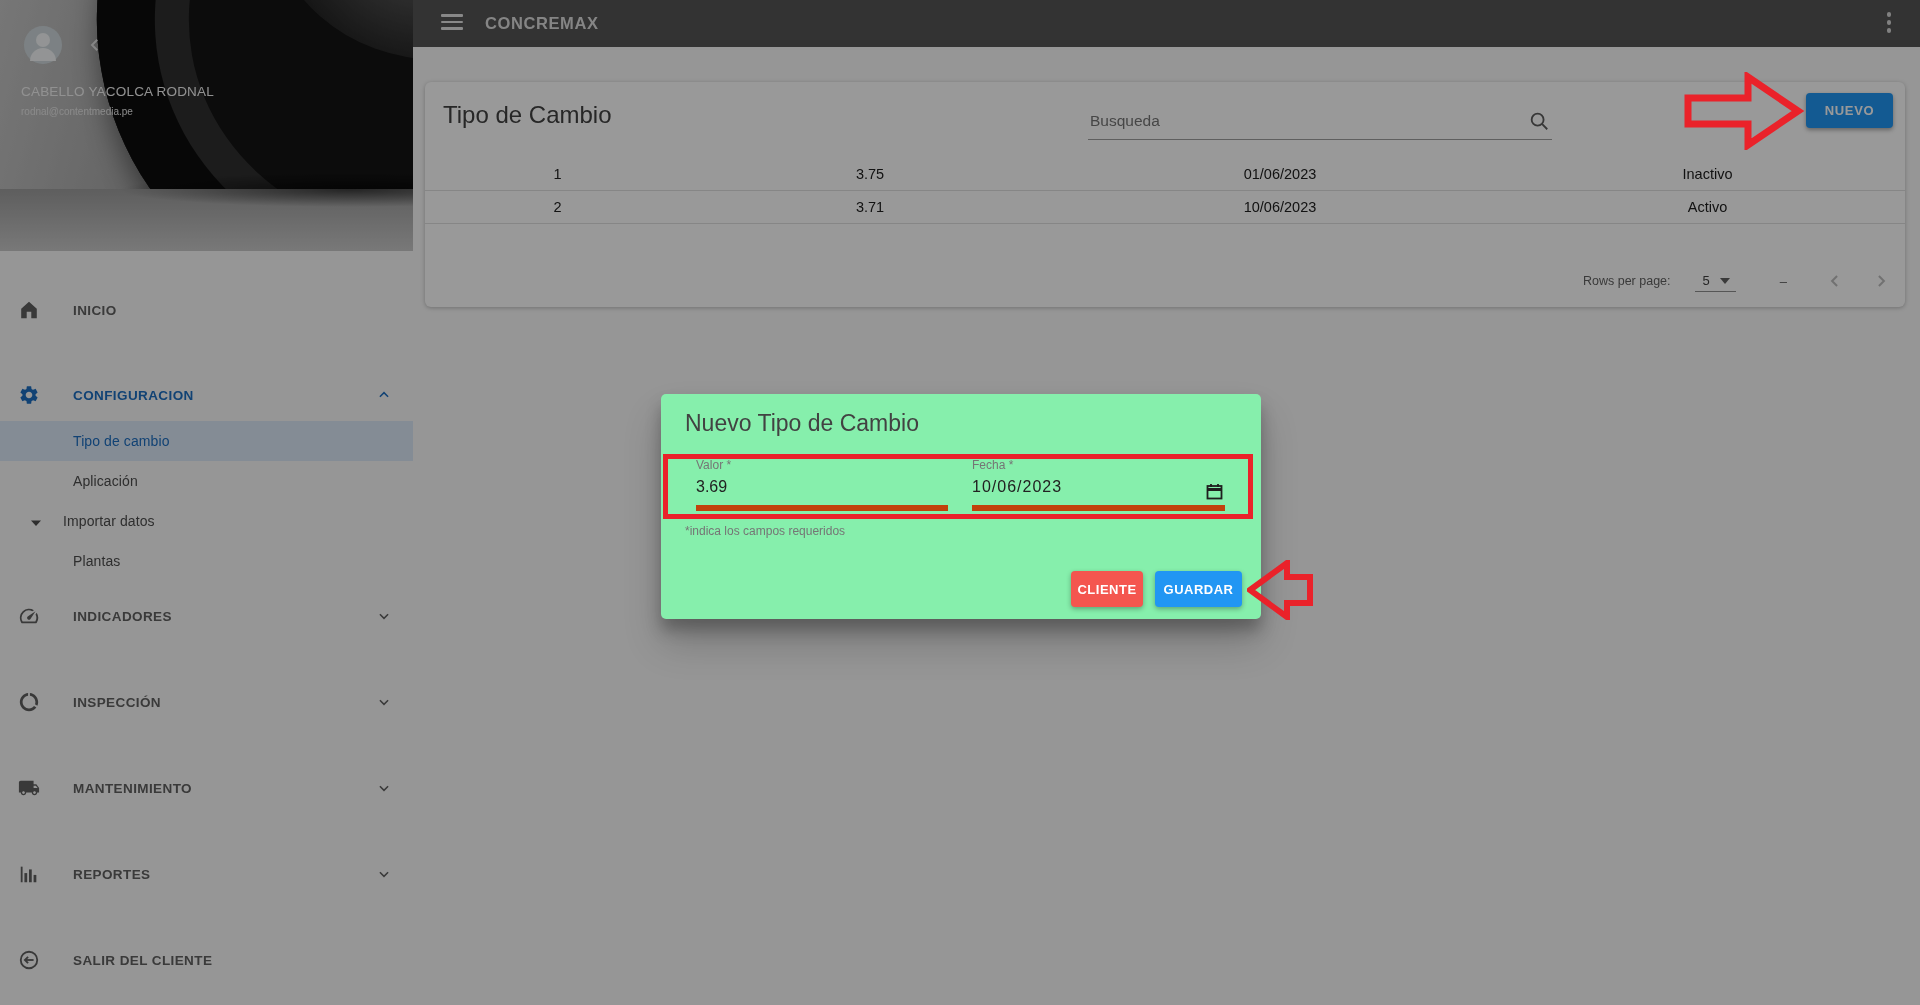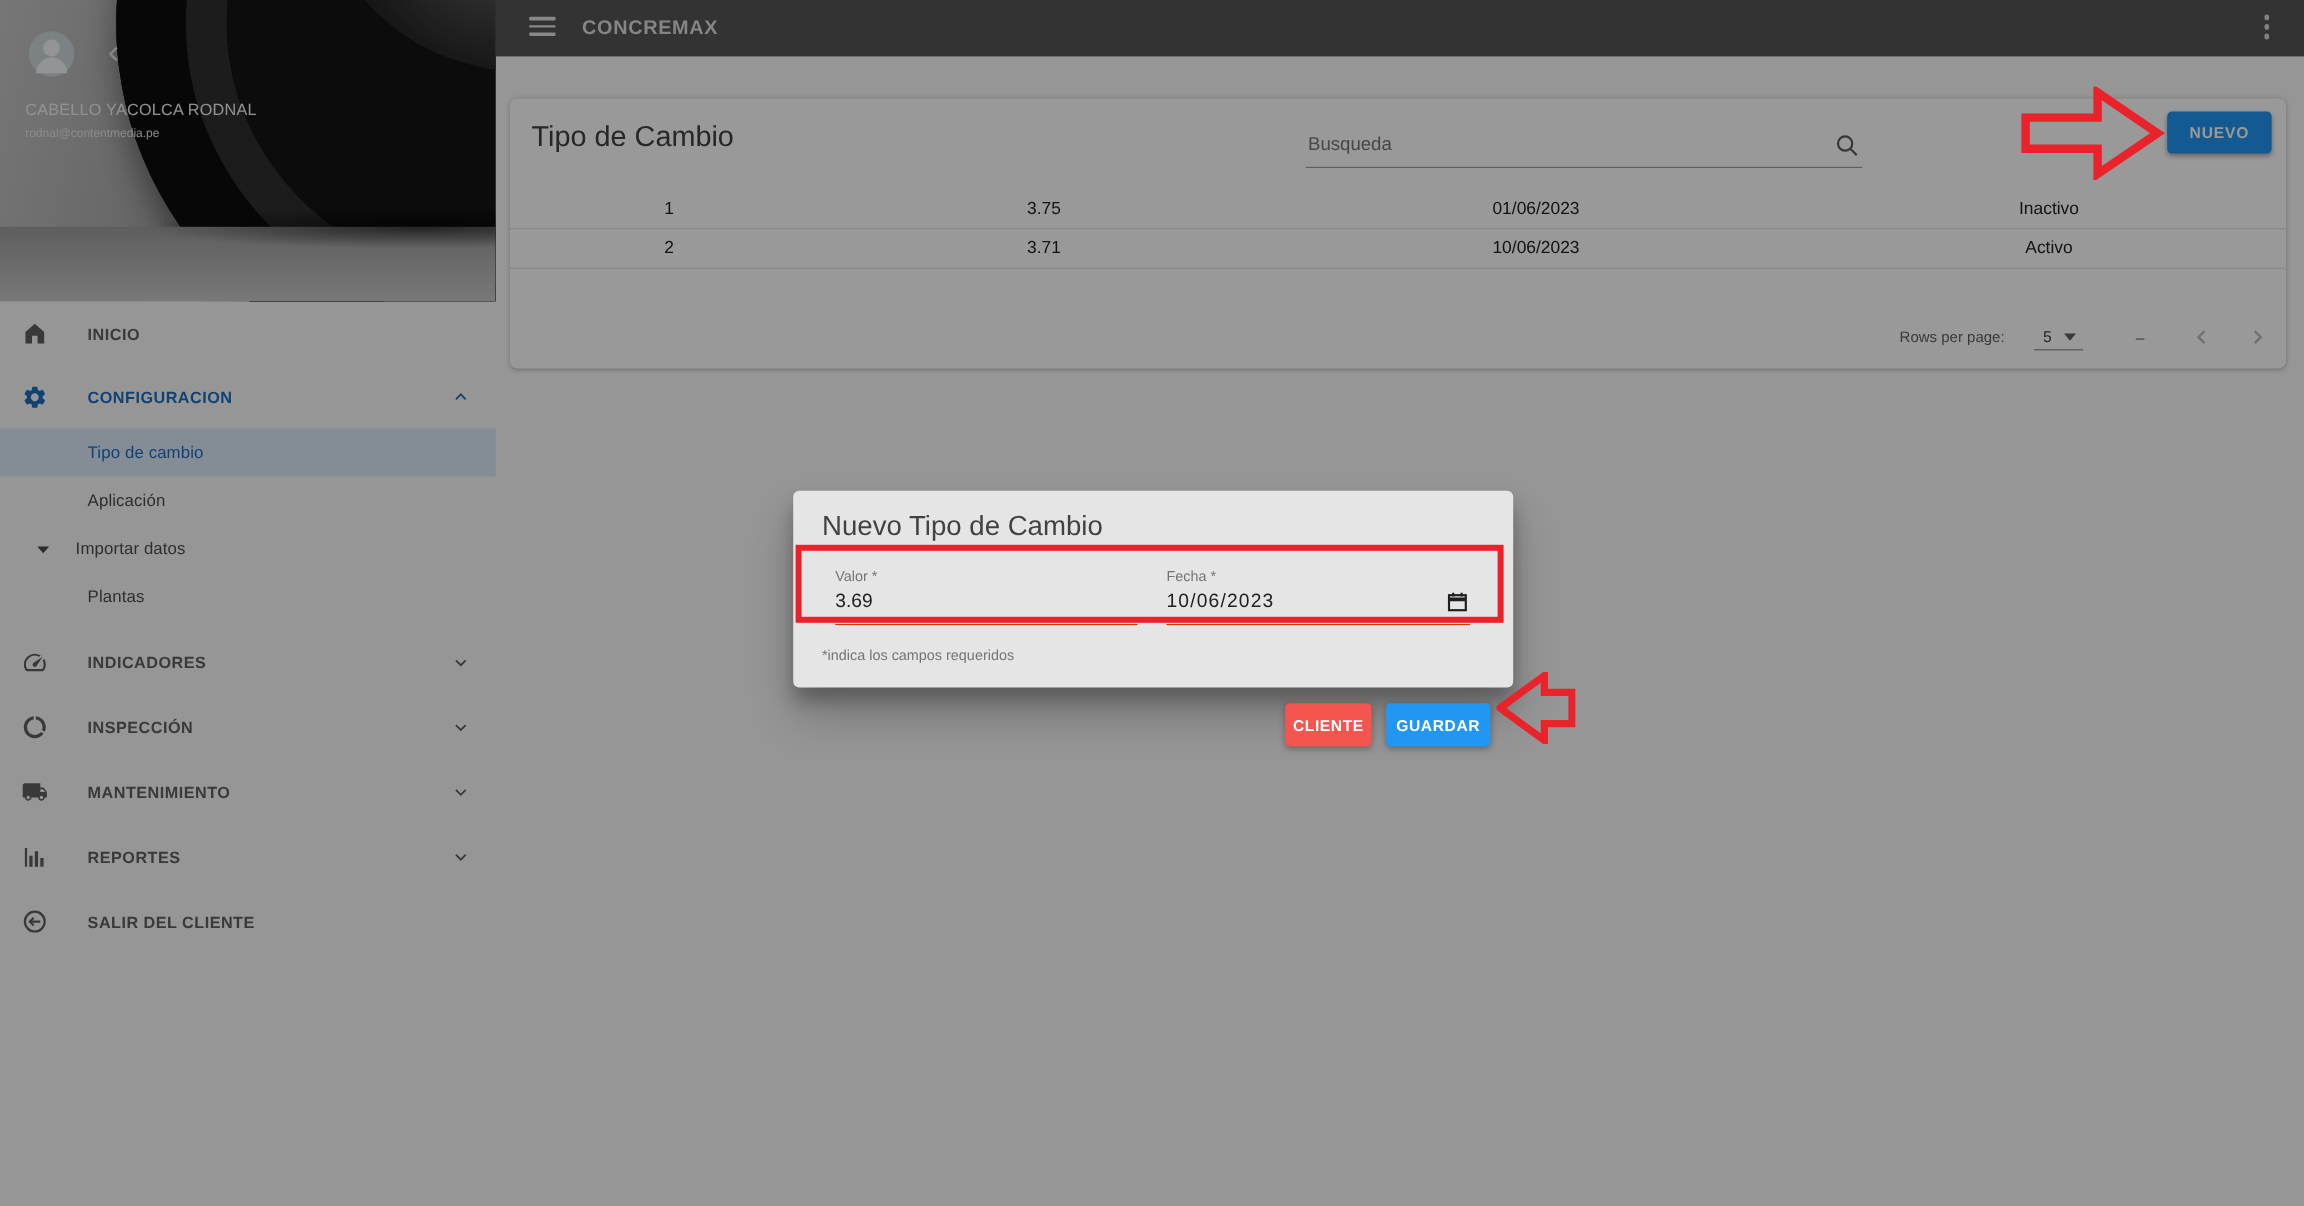--- a/index.html
+++ b/index.html
@@ -23,21 +23,21 @@
   .avatar { position:absolute; left:24px; top:26px; width:38px; height:38px; border-radius:50%; background:#cfd8dc; }
   .avatar::before { content:""; position:absolute; left:12px; top:7px; width:14px; height:14px; border-radius:50%; background:#f5f7f8; }
   .avatar::after { content:""; position:absolute; left:6px; top:22px; width:26px; height:13px;
                    border-radius:13px 13px 0 0; background:#f5f7f8; }
   .back-chevron { position:absolute; left:86px; top:36px; width:18px; height:18px; color:#e0e0e0; }
   .profile-name { position:absolute; left:21px; top:84px; font-size:13.5px; color:#f2f2f2; letter-spacing:.2px; }
   .profile-email { position:absolute; left:21px; top:106px; font-size:10px; color:#e6e6e6; }
 
   .menu { position:absolute; left:0; top:251px; width:413px; }
   .mi { position:relative; display:flex; align-items:center; width:413px; cursor:pointer; }
-  .mi.top { height:54px; }
+  .mi.top { height:54px;margin-top:32px; }
   .mi.sub { height:40px; }
   .mi-icon { position:absolute; left:18px; width:22px; height:22px; color:#5f5f5f; display:flex; align-items:center; }
   .mi-icon svg { width:22px; height:22px; }
   .mi-label { position:absolute; left:73px; font-size:13.5px; font-weight:700; color:#616161; letter-spacing:.4px; }
   .mi.sub .mi-label { font-weight:400; font-size:14px; color:#4e4e4e; letter-spacing:.1px; }
   .mi .chev { position:absolute; right:22px; width:14px; height:14px; color:#606060; }
   .mi.accent .mi-label, .mi.accent .mi-icon, .mi.accent .chev { color:#1d6fc2; }
   .mi.selected { background:#dde9f8; }
   .mi.selected .mi-label { color:#1d6fc2; }
   .mi.cfg { height:52px; }
@@ -82,28 +82,28 @@
                    padding:2px 4px 3px 8px; cursor:pointer; }
   .paging-value { font-size:13px; color:#424242; }
   .select-caret { width:0; height:0; border-left:5px solid transparent; border-right:5px solid transparent;
                   border-top:6px solid #616161; margin:5px 2px 0 10px; }
   .paging-range { font-size:13px; color:#616161; margin-left:44px; }
   .pg-chev { width:20px; height:20px; color:#bdbdbd; margin-left:38px; cursor:pointer; }
   .pg-chev.next { margin-left:26px; }
 
   
   .backdrop { position:absolute; inset:0; background:rgba(0,0,0,0.4); z-index:40; }
-  .dialog { position:absolute; left:661px; top:409px; width:600px; height:164px; background:#e5e5e5;
+  .dialog { position:absolute; left:661px; top:394px; width:600px; height:225px; background:#86efac;
             border-radius:5px; box-shadow:0 11px 15px rgba(0,0,0,.25), 0 24px 38px rgba(0,0,0,.2); z-index:50; }
   .dialog-title { position:absolute; left:24px; top:16px; font-size:23px; font-weight:500; color:#424242; }
   .field { position:absolute; top:64px; }
   .field-valor { left:35px; width:252px; }
   .field-fecha { left:311px; width:253px; }
   .field-label { font-size:12px; color:#757575; }
-  .field-input { width:100%; border:none; outline:none; background:transparent; border-bottom:1px solid #c2410c;
+  .field-input { width:100%; border:none; outline:none; background:transparent; border-bottom:6px solid #c2410c;
                  font-family:"Liberation Sans",sans-serif; font-size:16px; color:#212121; padding:6px 0 9px; }
   .field-fecha .field-input { letter-spacing:1px; padding-right:26px; }
   .cal-icon { position:absolute; right:2px; bottom:11px; width:17px; height:17px; color:#1f1f1f; cursor:pointer; }
   .dialog-helper { position:absolute; left:24px; top:130px; font-size:12px; color:#757575; }
   .dialog-actions { position:absolute; right:19px; top:177px; display:flex; }
   .btn { height:36px; border:none; border-radius:4px; color:#ffffff; font-family:"Liberation Sans",sans-serif;
          font-size:13px; font-weight:700; letter-spacing:.5px; box-shadow:0 2px 5px rgba(0,0,0,.3); cursor:pointer; }
   .btn-cerrar { width:72px; background:#f4564f; }
   .btn-guardar { width:87px; background:#2196f3; margin-left:12px; }
 

